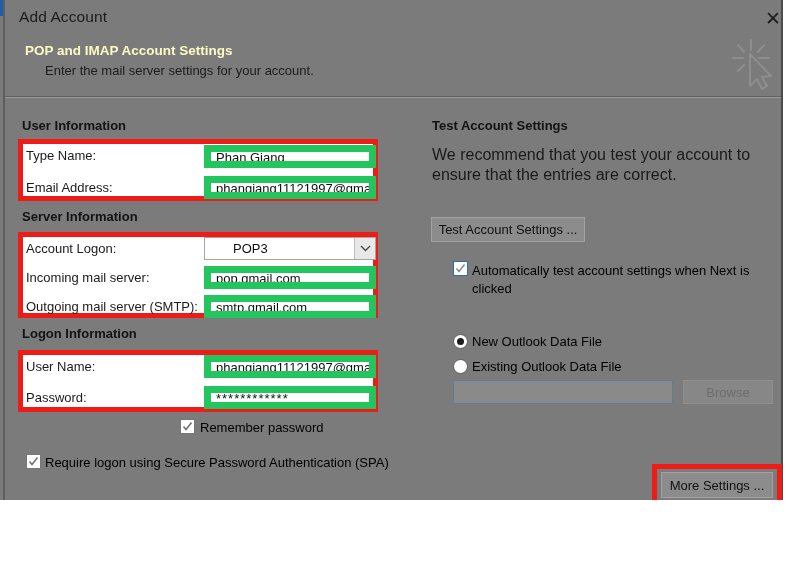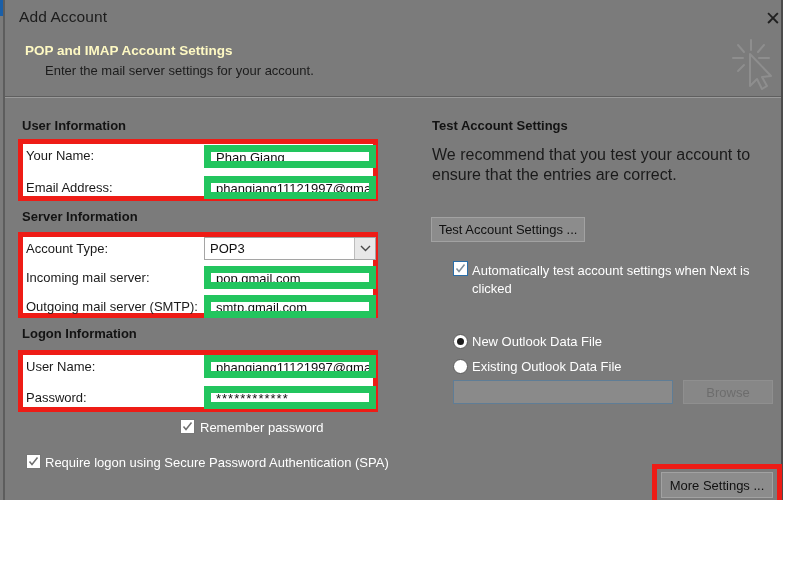--- a/index.html
+++ b/index.html
@@ -150,20 +150,21 @@
     box-sizing: border-box;
     font-size: 13px;
     color: #101010;
     display: flex;
     align-items: center;
     cursor: pointer;
   }
   .combo-text {
     padding-left: 5px;
     flex: 1;
+    margin-left: 23px;
   }
   .combo-arrow {
     width: 21px;
     height: 100%;
     border-left: 1px solid #bdbdbd;
     background: #e8e8e8;
     display: flex;
     align-items: center;
     justify-content: center;
     box-sizing: border-box;
@@ -192,21 +193,21 @@
     box-sizing: border-box;
     background: #ffffff;
     border: 1px solid #777;
     cursor: pointer;
   }
   .cb.blue { border-color: #2a6ea8; }
   .cb svg { display: block; }
   .cb-label {
     position: absolute;
     font-size: 13px;
-    color: #ffffff;
+    color: #000000;
   }
 
   
   .radio {
     position: absolute;
     width: 15px; height: 15px;
     border-radius: 50%;
     background: #ffffff;
     border: 1px solid #5a5a5a;
     box-sizing: border-box;
@@ -287,31 +288,31 @@
       <line x1="43" y1="22" x2="33" y2="22"></line>
       <line x1="12" y1="35" x2="18" y2="29"></line>
     </g>
     <path d="M24 18 L24 50 L31 43 L36 53 L41 50 L36 41 L45 40 Z" fill="none" stroke="#8e8e8e" stroke-width="2" stroke-linejoin="round"></path>
   </svg>
 
   <div class="section-title" style="left:22px; top:118px;">User Information</div>
 
   <div class="redbox" style="left:18px; top:139px; width:360px; height:62px;"></div>
 
-  <div class="field-label" style="left:26px; top:148px;">Your Name:</div>
+  <div class="field-label" style="left:26px; top:148px;">Type Name:</div>
   <div class="textbox" style="left:204px; top:145px; width:172px; height:23px;">Phan Giang</div>
 
   <div class="field-label" style="left:26px; top:180px;">Email Address:</div>
   <div class="textbox" style="left:204px; top:176px; width:172px; height:23px;">phangiang11121997@gmail.c</div>
 
   <div class="section-title" style="left:22px; top:209px;">Server Information</div>
 
   <div class="redbox" style="left:18px; top:232px; width:360px; height:86px;"></div>
 
-  <div class="field-label" style="left:26px; top:241px;">Account Type:</div>
+  <div class="field-label" style="left:26px; top:241px;">Account Logon:</div>
   <div class="combo" style="left:204px; top:237px; width:172px; height:23px;">
     <span class="combo-text">POP3</span>
     <span class="combo-arrow">
       <svg width="11" height="7" viewBox="0 0 11 7">
           <path d="M1 1 L5.5 5.5 L10 1" fill="none" stroke="#4a4a4a" stroke-width="1.4"></path>
         </svg>
     </span>
   </div>
 
   <div class="field-label" style="left:26px; top:270px;">Incoming mail server:</div>

